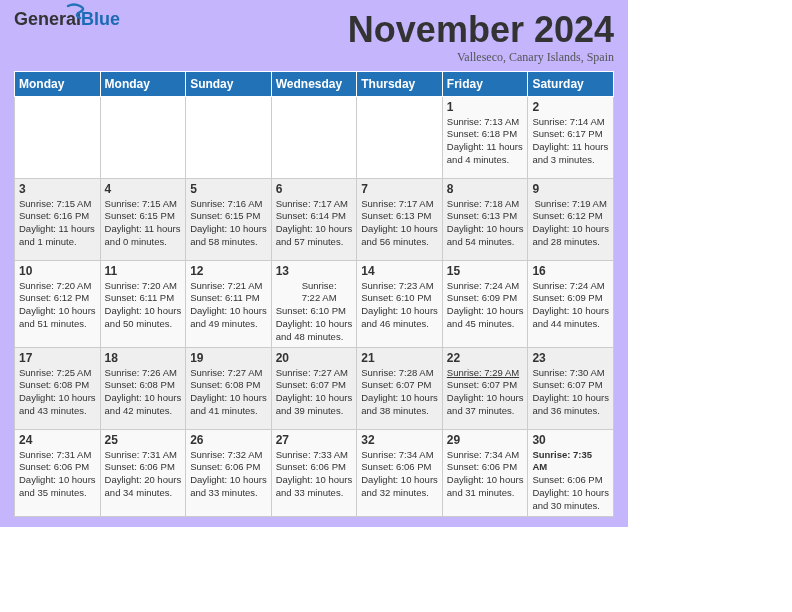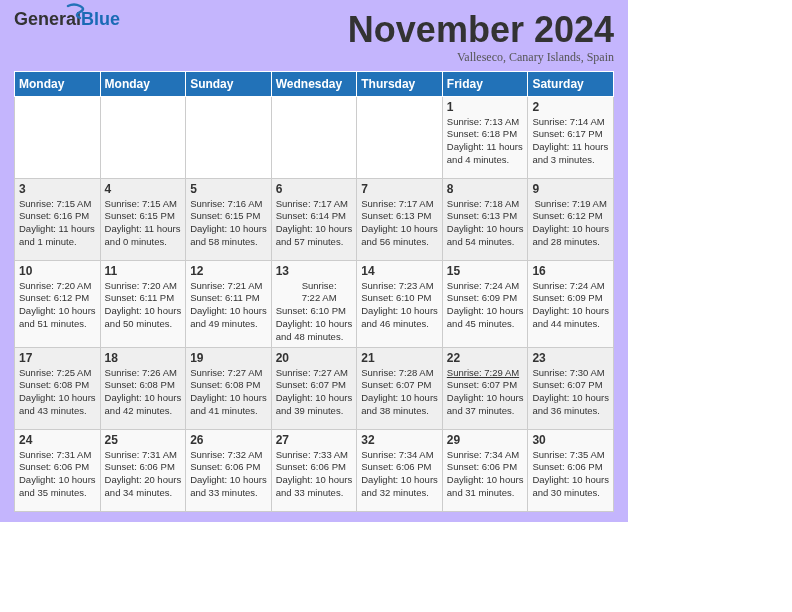--- a/index.html
+++ b/index.html
@@ -308,20 +308,20 @@
             <span style="display: block; line-height: 1.35;">Daylight: 10 hours and 32 minutes.</span>
           </td>
           <td>
             <span class="day-number">29</span>
             <span style="display: block; line-height: 1.35;">Sunrise: 7:34 AM</span>
             <span style="display: block; line-height: 1.35;">Sunset: 6:06 PM</span>
             <span style="display: block; line-height: 1.35;">Daylight: 10 hours and 31 minutes.</span>
           </td>
           <td>
             <span class="day-number">30</span>
-            <span style="display: block; line-height: 1.35;">Sunrise: 7:35 AM</span>
+            <span style="display: block; line-height: 1.35; font-weight: bold;">Sunrise: 7:35 AM</span>
             <span style="display: block; line-height: 1.35;">Sunset: 6:06 PM</span>
             <span style="display: block; line-height: 1.35;">Daylight: 10 hours and 30 minutes.</span>
           </td>
         </tr>
       </tbody>
   </table>
 </div>
 
 </body></html>

